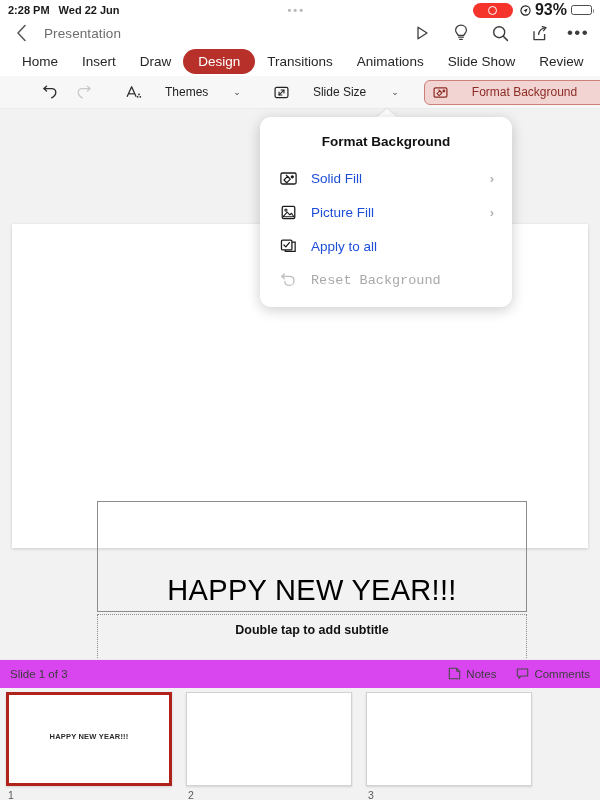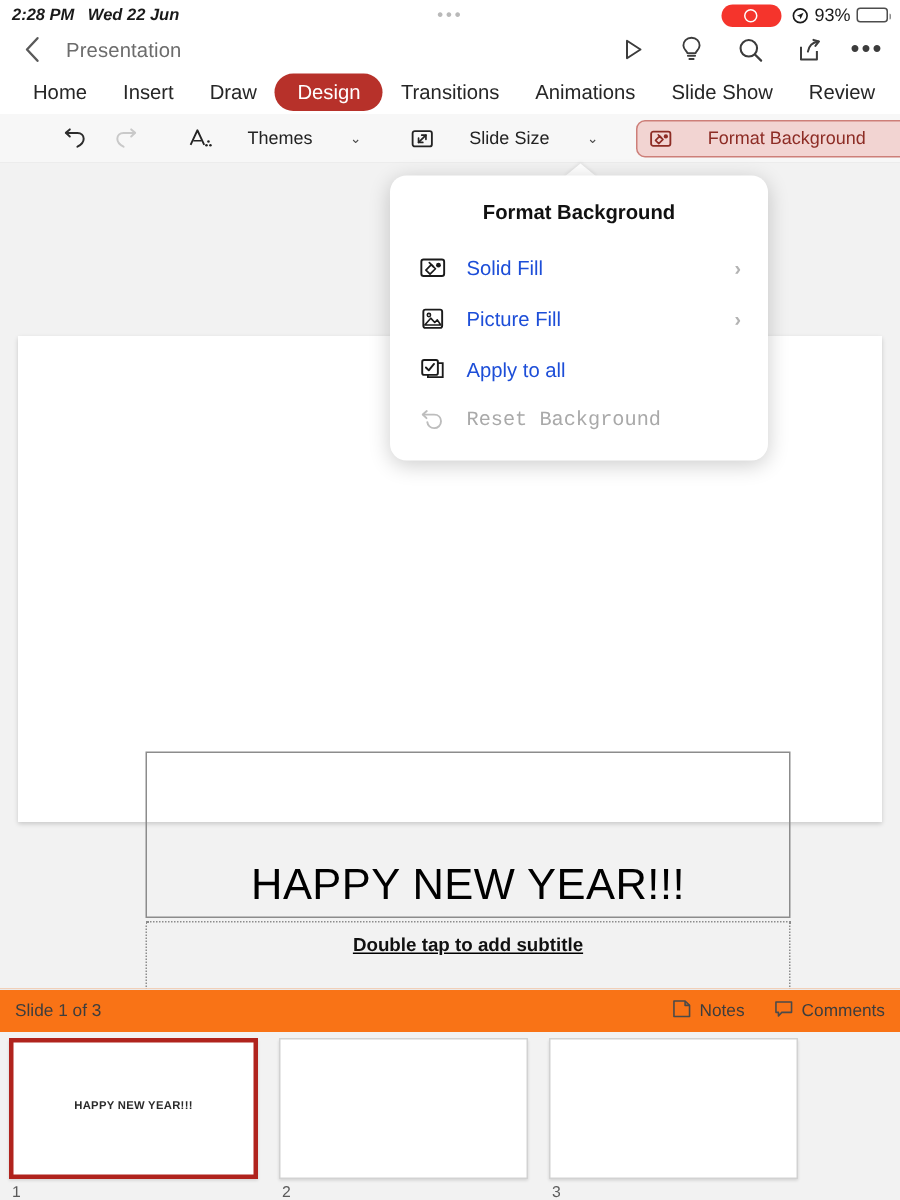--- a/index.html
+++ b/index.html
@@ -17,34 +17,34 @@
 
   
   .statusbar {
     position: absolute; top: 0; left: 0;
     width: 600px; height: 20px;
     display: flex; align-items: center;
     background: #ffffff;
     padding: 0 8px;
     font-size: 11px; font-weight: bold; color: #1a1a1a;
   }
-  .sb-left { display: flex; align-items: center; gap: 9px; font-style: italic; }
+  .sb-left { display: flex; align-items: center; gap: 9px; }
   .sb-center { flex: 1; display: flex; justify-content: center; align-items: center; }
   .sb-right { display: flex; align-items: center; gap: 4px; }
   .dots-indicator { letter-spacing: 2px; color: #b9b9b9; font-size: 11px; line-height: 1; }
   .rec-pill {
     display: flex; align-items: center; justify-content: center;
     width: 40px; height: 15px; border-radius: 8px;
     background: #f5342c;
   }
   .rec-dot {
     width: 9px; height: 9px; border-radius: 50%;
     border: 1.6px solid #ffffff; background: #f5342c;
   }
-  .batt-pct { font-size: 12px; font-weight: normal; color: #1a1a1a; }
+  .batt-pct { font-size: 16px; font-weight: bold; color: #1a1a1a; }
   .batt-shell {
     width: 21px; height: 10px; border: 1px solid #4d4d4d;
     border-radius: 2.5px; padding: 1px; position: relative;
   }
   .batt-fill { height: 100%; width: 93%; background: #1a1a1a; border-radius: 1px; }
   .batt-cap {
     position: absolute; right: -3px; top: 3px;
     width: 1.5px; height: 4px; background: #8d8d8d; border-radius: 0 1px 1px 0;
   }
 
@@ -134,21 +134,20 @@
     font-size: 29px; color: #000000;
     font-weight: normal; letter-spacing: .3px;
     white-space: nowrap;
   }
   .subtitle-box {
     position: absolute; left: 85px; top: 390px;
     width: 430px; height: 86px;
     border: 1px dotted #8c8c8c;
     display: flex; align-items: flex-start; justify-content: center;
     padding-top: 8px;
-    text-decoration: underline;
   }
   .subtitle-text { font-size: 12.5px; color: #111111; font-weight: bold; }
 
   
   .popup-wrap { position: absolute; left: 260px; top: 109px; width: 252px; z-index: 40; }
   .popup-tail {
     position: absolute; top: 0px; left: 116px;
     width: 0; height: 0;
     border-left: 11px solid transparent;
     border-right: 11px solid transparent;
@@ -173,21 +172,21 @@
   }
   .mi-icon { width: 26px; display: flex; align-items: center; justify-content: center; }
   .mi-label { flex: 1; font-size: 13.5px; color: #1d4ed8; margin-left: 10px; }
   .menu-item.disabled .mi-label { color: #a9a9a9; font-family: Liberation Mono, monospace; }
   .mi-chevron { color: #b3b3b3; font-size: 13px; font-weight: bold; }
 
   
   .bottom-bar {
     position: absolute; top: 659px; left: 0;
     width: 600px; height: 29px;
-    background: #f97316;
+    background: #d946ef;
     display: flex; align-items: center;
     padding: 0 10px;
     border-top: 1px solid #eaeaea;
   }
   .slide-count { font-size: 11.5px; color: #3d3d3d; }
   .bb-spacer { flex: 1; }
   .bb-btn {
     display: flex; align-items: center; gap: 5px;
     font-size: 11.5px; color: #3d3d3d;
     margin-left: 20px;

